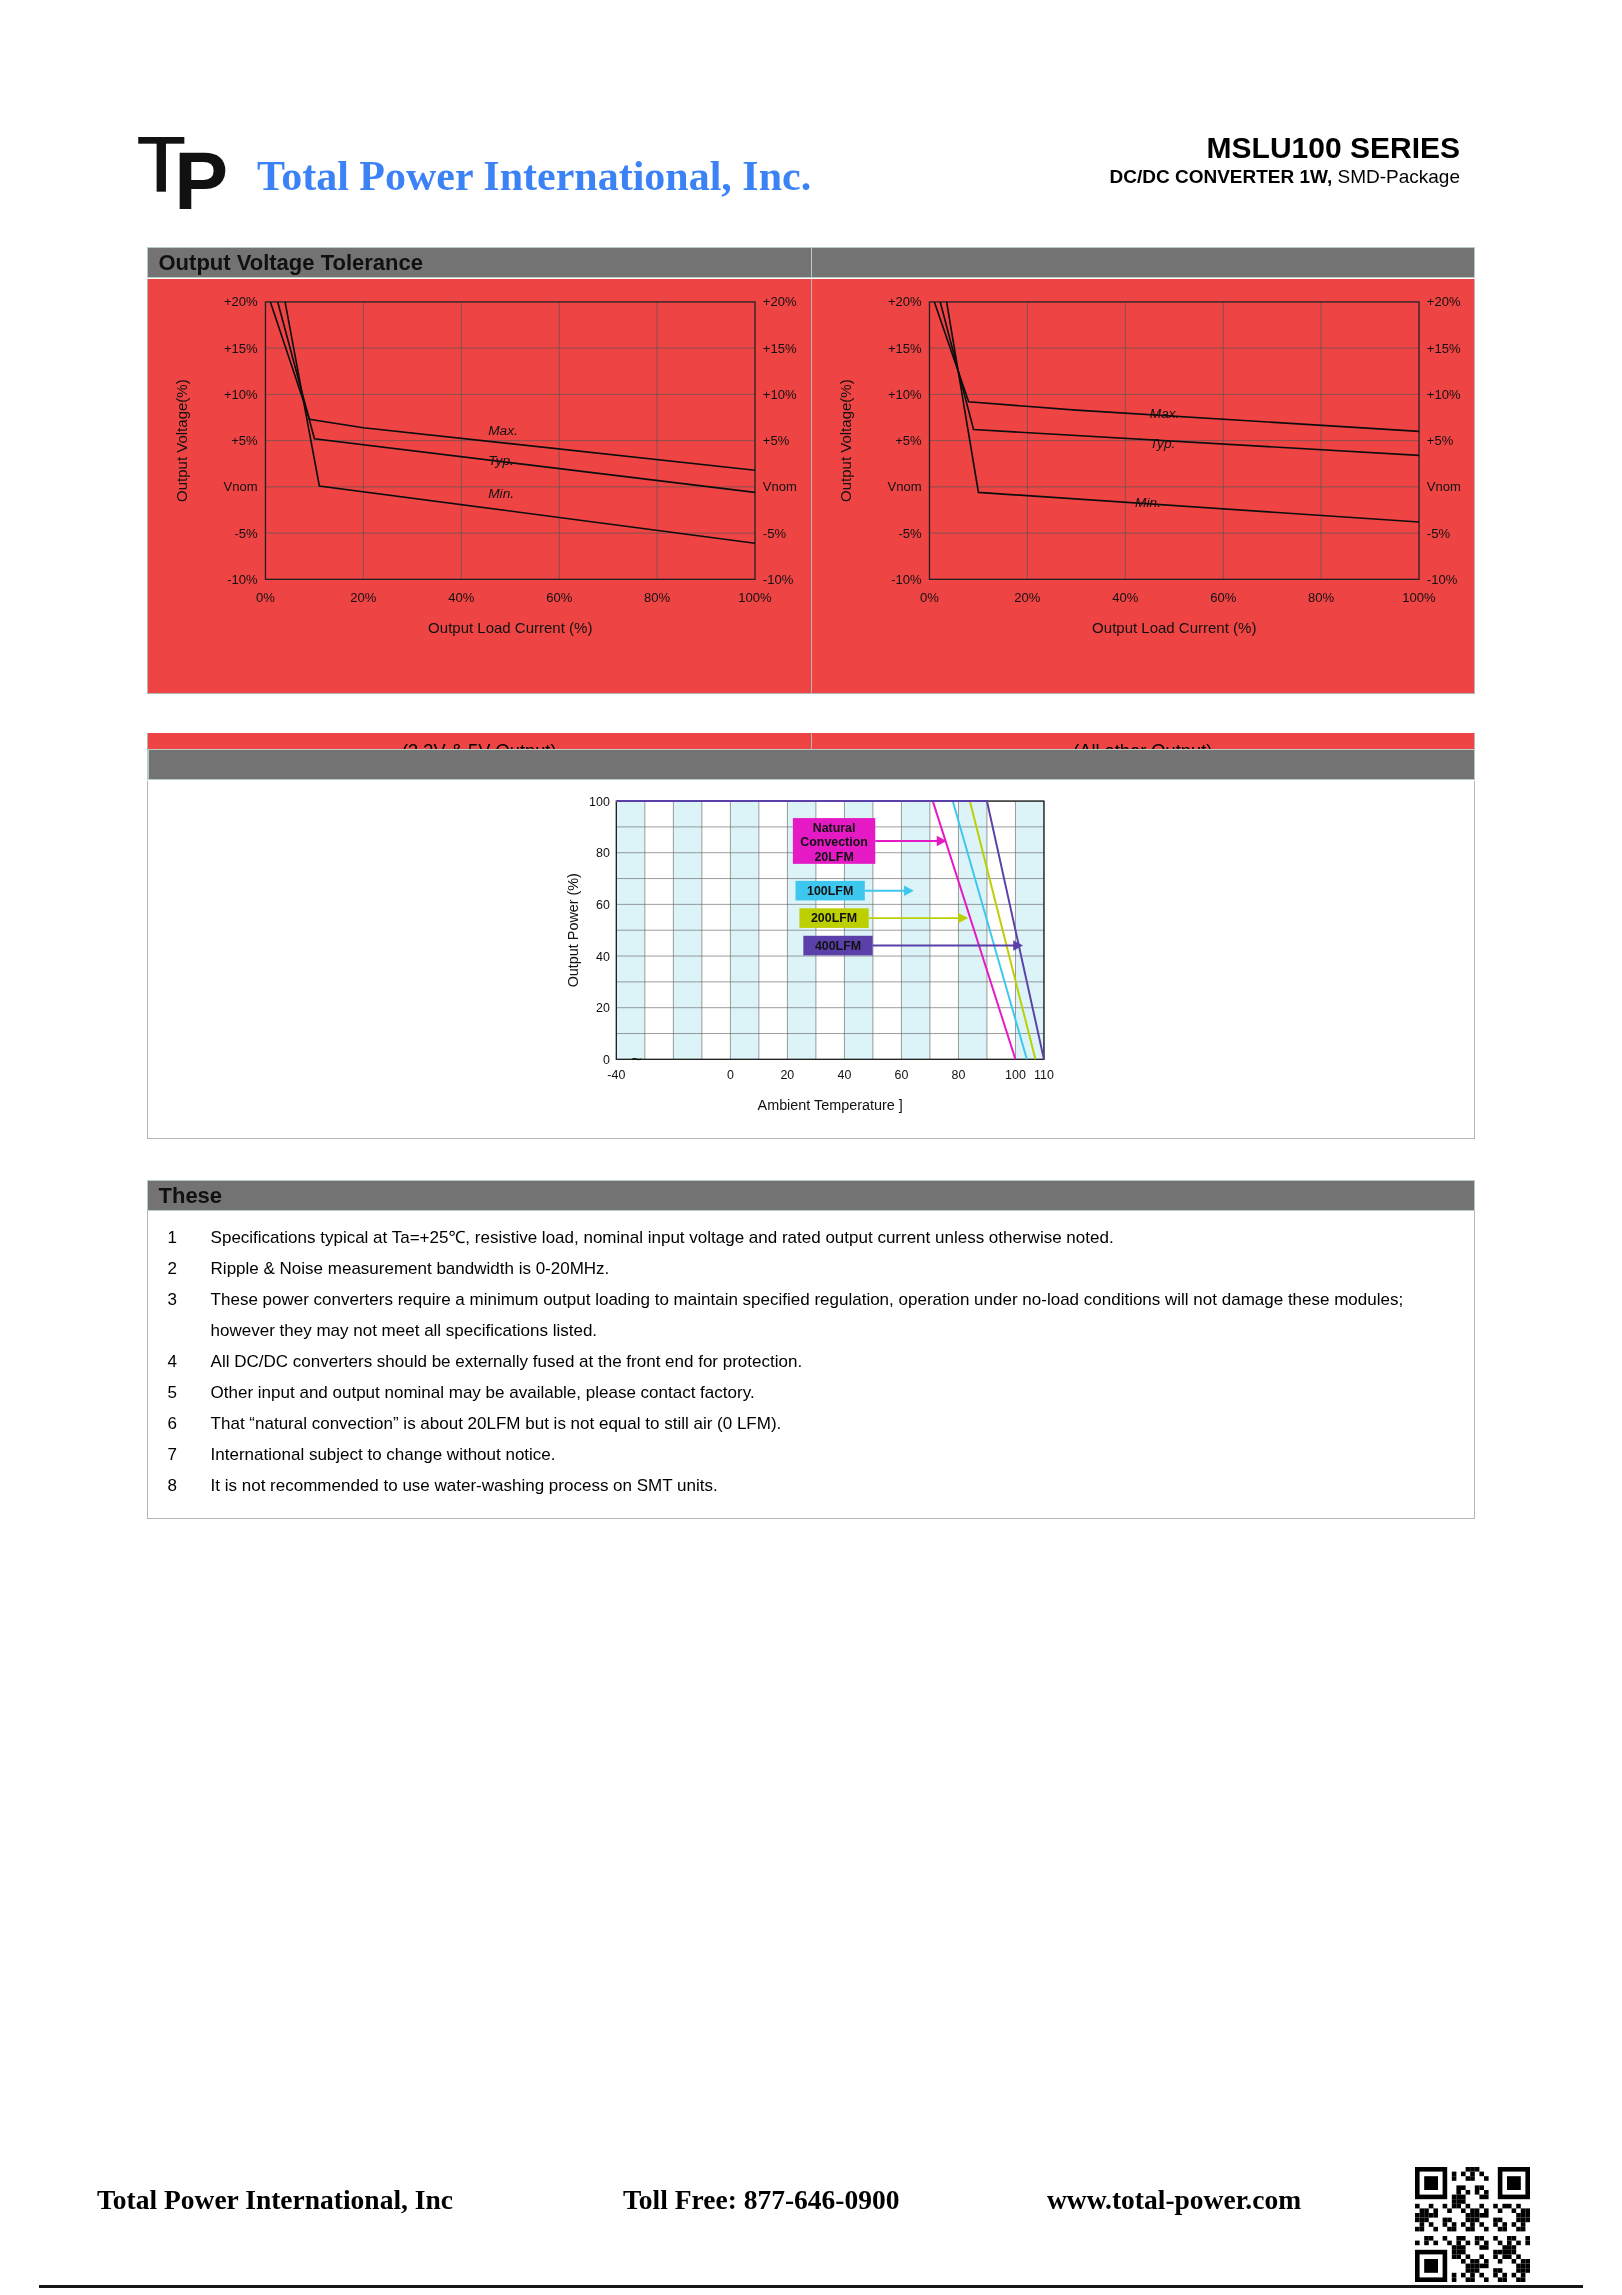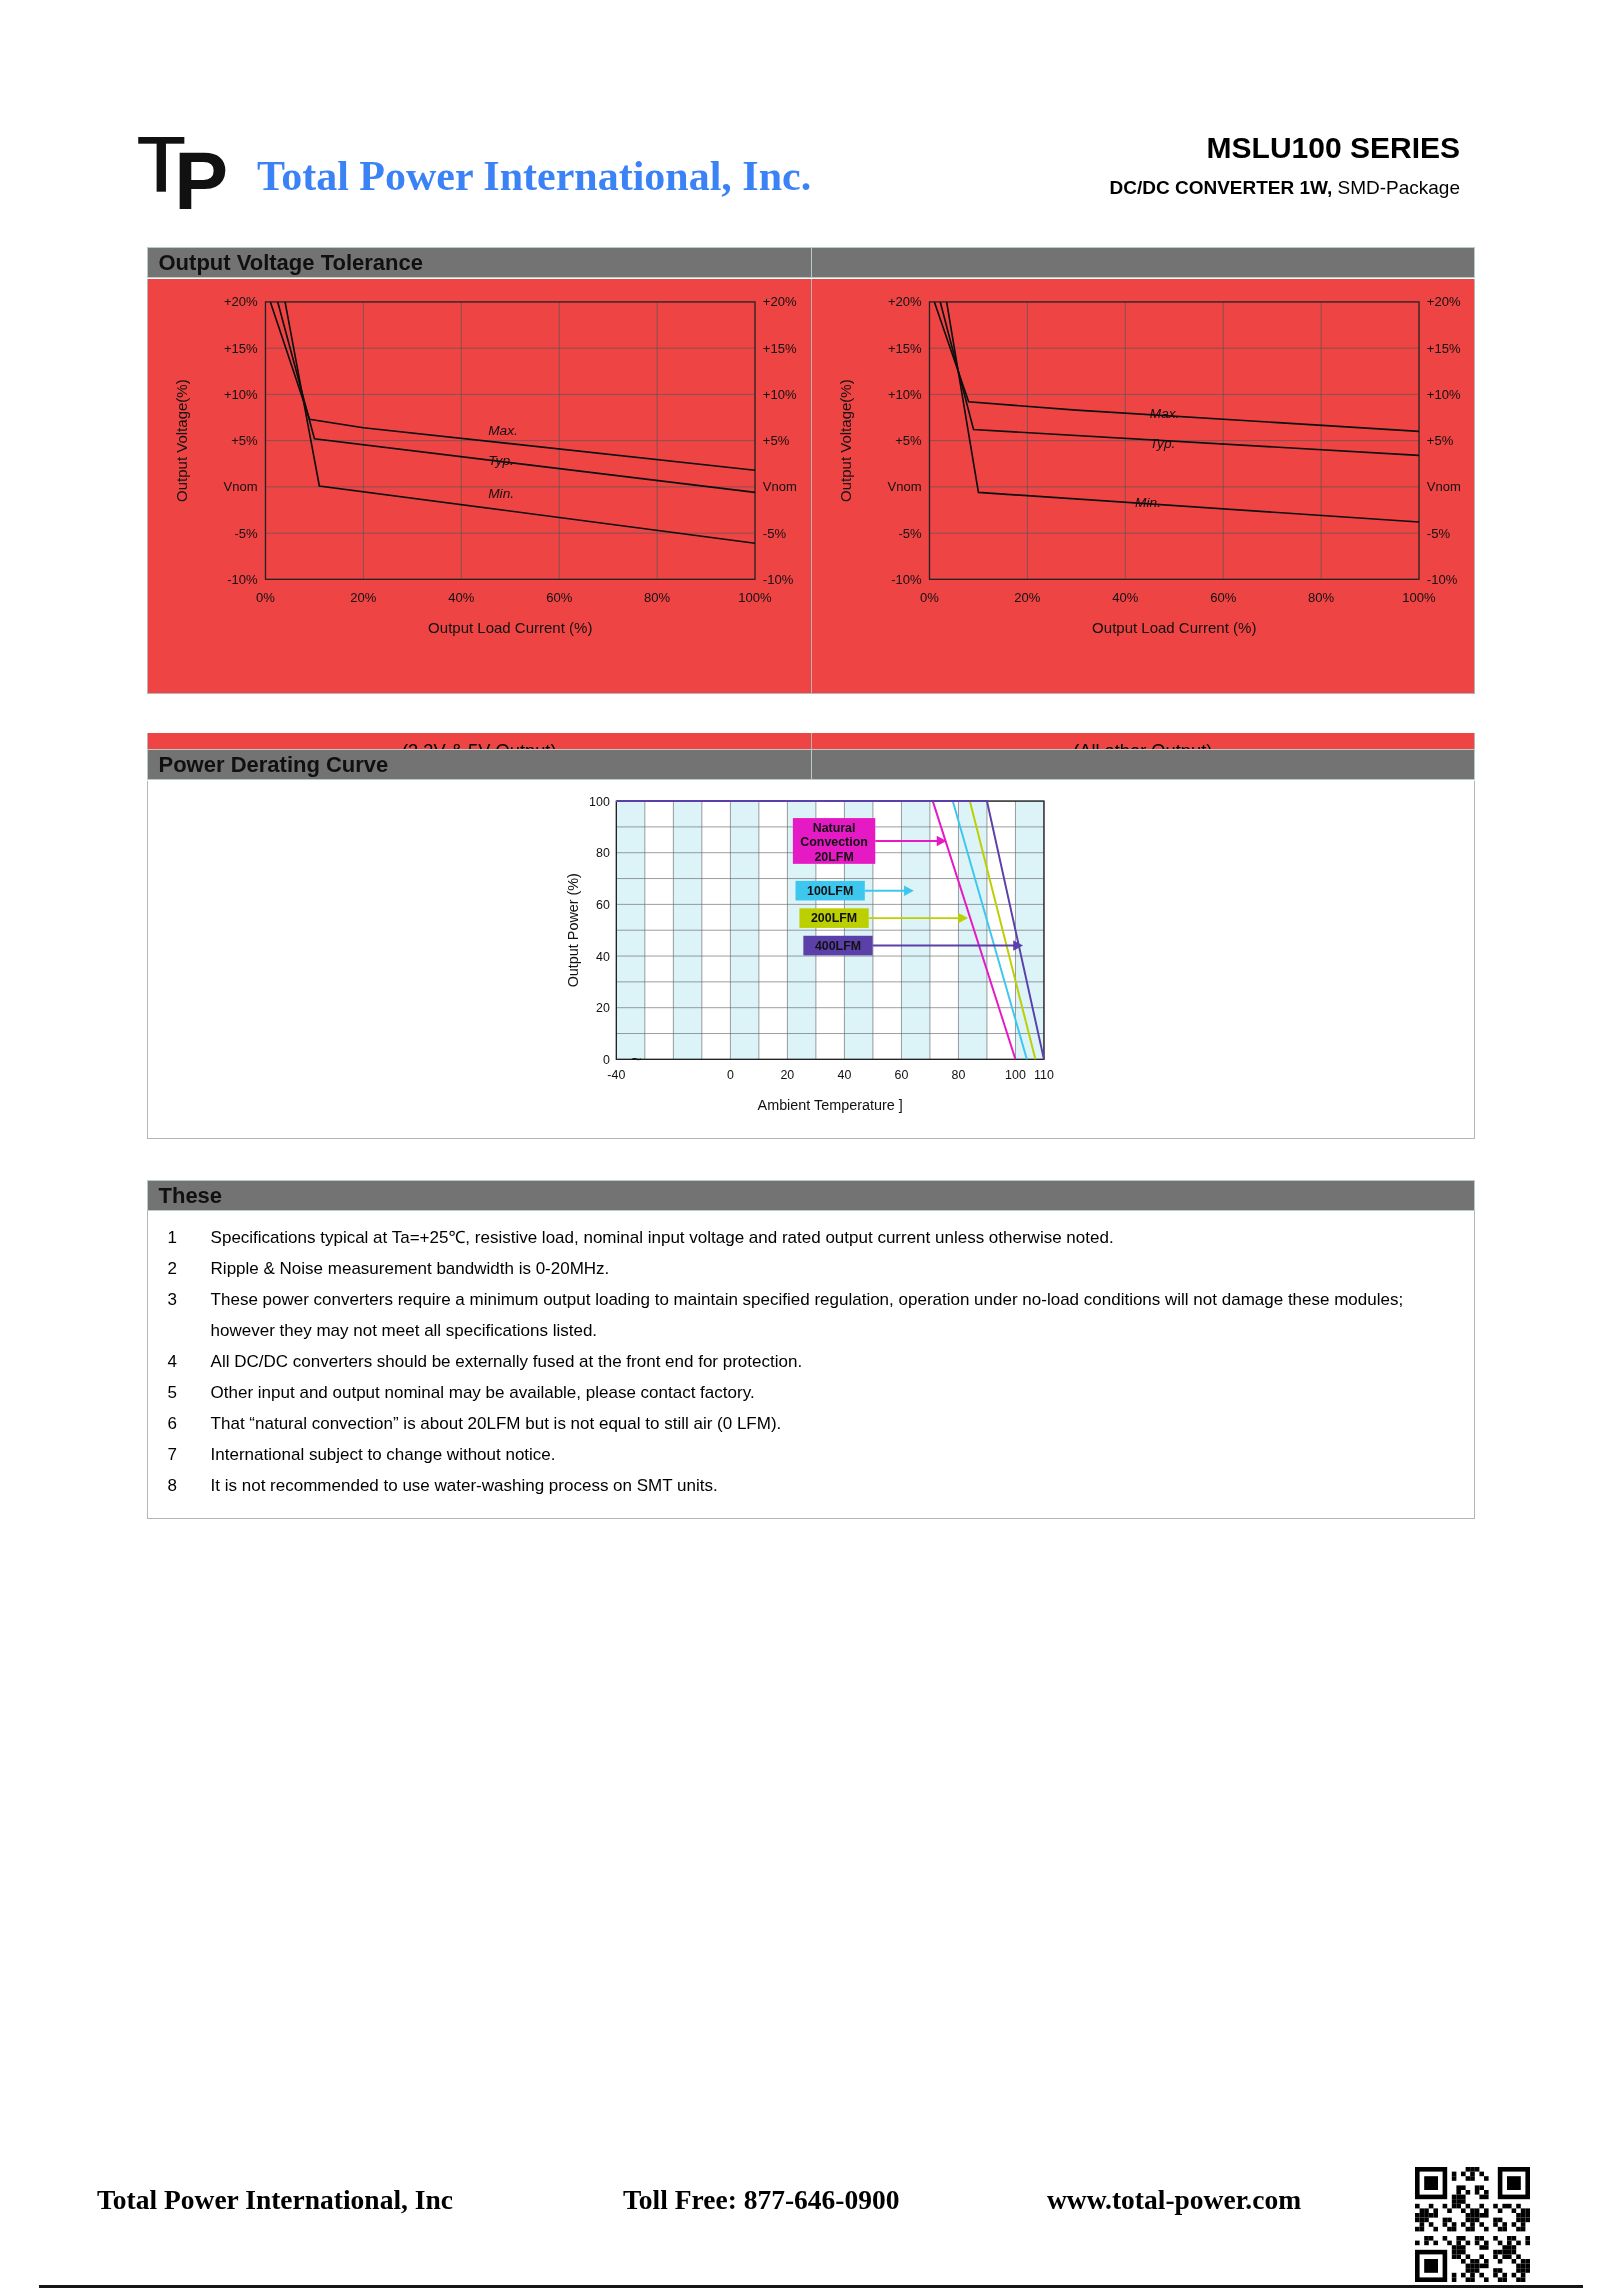--- a/index.html
+++ b/index.html
@@ -4,21 +4,21 @@
 <style>
   html,body{margin:0;padding:0;background:#e8e8e8}
   .page{position:relative;width:1622px;height:2295px;background:#ffffff;
         font-family:"Liberation Sans",sans-serif;color:#111;overflow:hidden;margin:0 auto}
   .abs{position:absolute}
 
   
   .company-name{font-family:"Liberation Serif",serif;font-weight:bold;font-size:42px;color:#3b82f6;white-space:nowrap}
   .head-right{text-align:right}
   .series-title{font-size:30px;font-weight:bold;color:#000}
-  .product-subtitle{font-size:19px;margin-top:12px;color:#000}
+  .product-subtitle{font-size:19px;margin-top:1px;color:#000}
   .product-subtitle b{font-weight:bold}
 
   
   .bar{background:#737373;border:0.7px solid #b7cdc6;display:flex;align-items:stretch;box-sizing:border-box}
   .bar .half{flex:1;display:flex;align-items:center;padding-left:10.5px;font-size:22px;font-weight:bold;color:#101010}
   .bar .half.second{border-left:0.7px solid #b7cdc6}
   .bar.single{padding-left:10.5px;align-items:center;font-size:22px;font-weight:bold}
 
   
   .cells{display:flex;box-sizing:border-box}
@@ -146,21 +146,20 @@
         </svg>
     </div>
   </div>
 
   <div class="abs cells" style="left:147px;top:733px;width:1328px;height:37px">
     <div class="cell caption-cell" style="border-top:none">(3.3V &amp; 5V Output)</div>
     <div class="cell rightcell caption-cell" style="border-top:none">(All other Output)</div>
   </div>
 
   <div class="abs bar" style="left:147px;top:749px;width:1328px;height:31px">
-    <div class="half">Power Derating Curve</div>
     <div class="half second"></div>
   </div>
 
   <div class="abs der-box" style="left:147px;top:781px;width:1328px;height:358px">
     <svg id="derChart" viewBox="0 0 900 520" width="589" height="340" style="margin:6.5px 0 0 370px">
         <rect x="150" y="20" width="43.6" height="395" fill="#dcf3f8"></rect>
         <rect x="237.2" y="20" width="43.6" height="395" fill="#dcf3f8"></rect>
         <rect x="324.4" y="20" width="43.6" height="395" fill="#dcf3f8"></rect>
         <rect x="411.6" y="20" width="43.6" height="395" fill="#dcf3f8"></rect>
         <rect x="498.8" y="20" width="43.6" height="395" fill="#dcf3f8"></rect>

